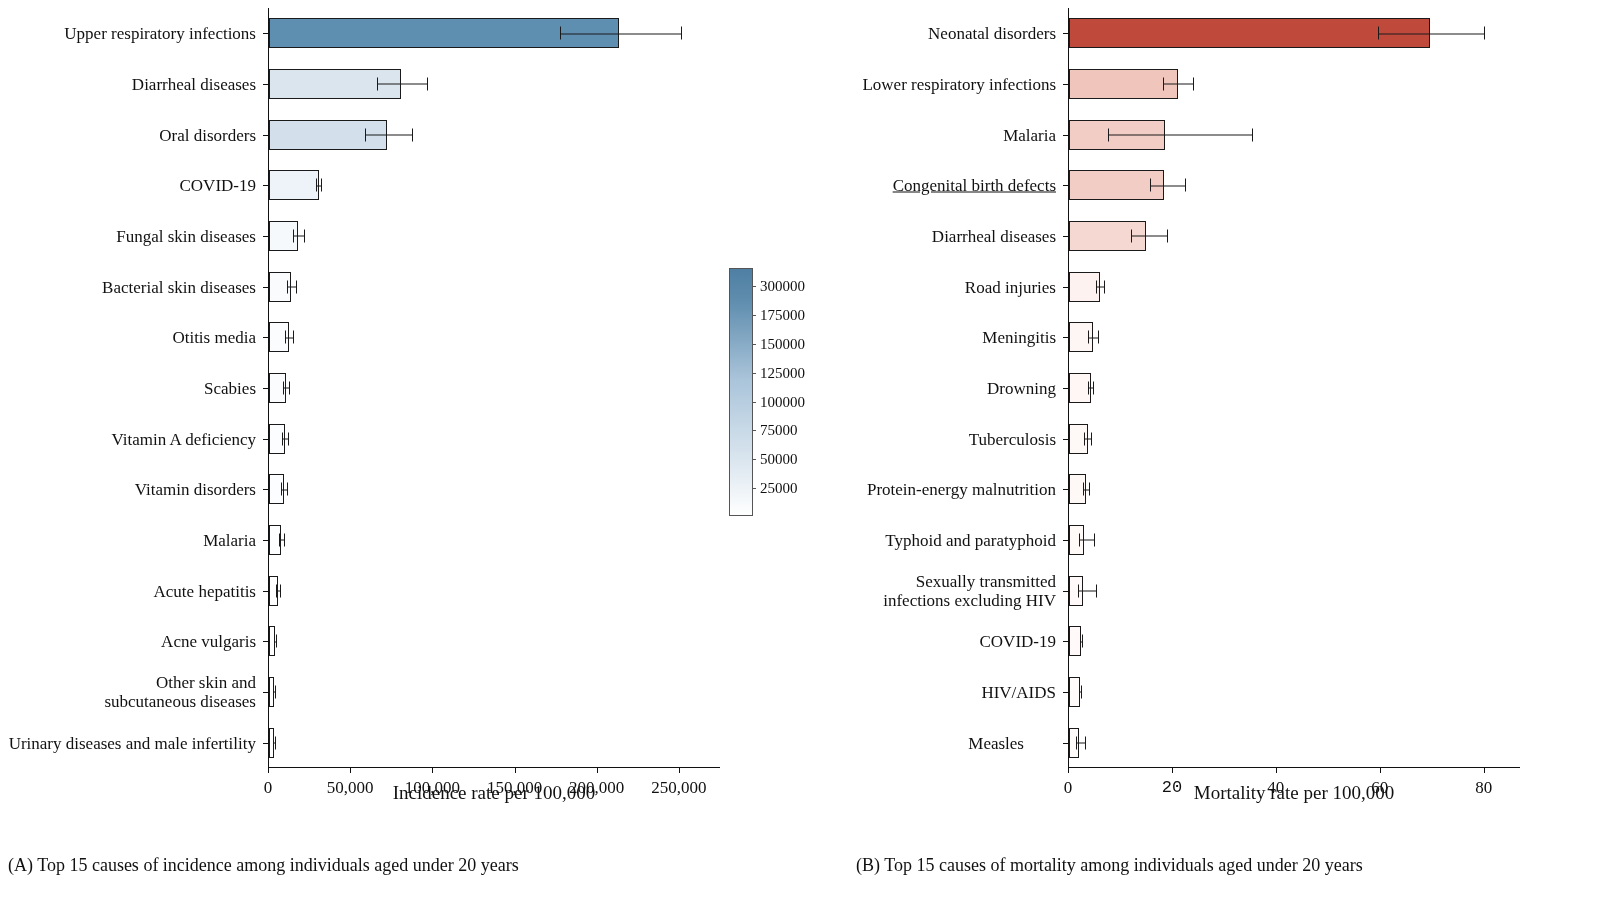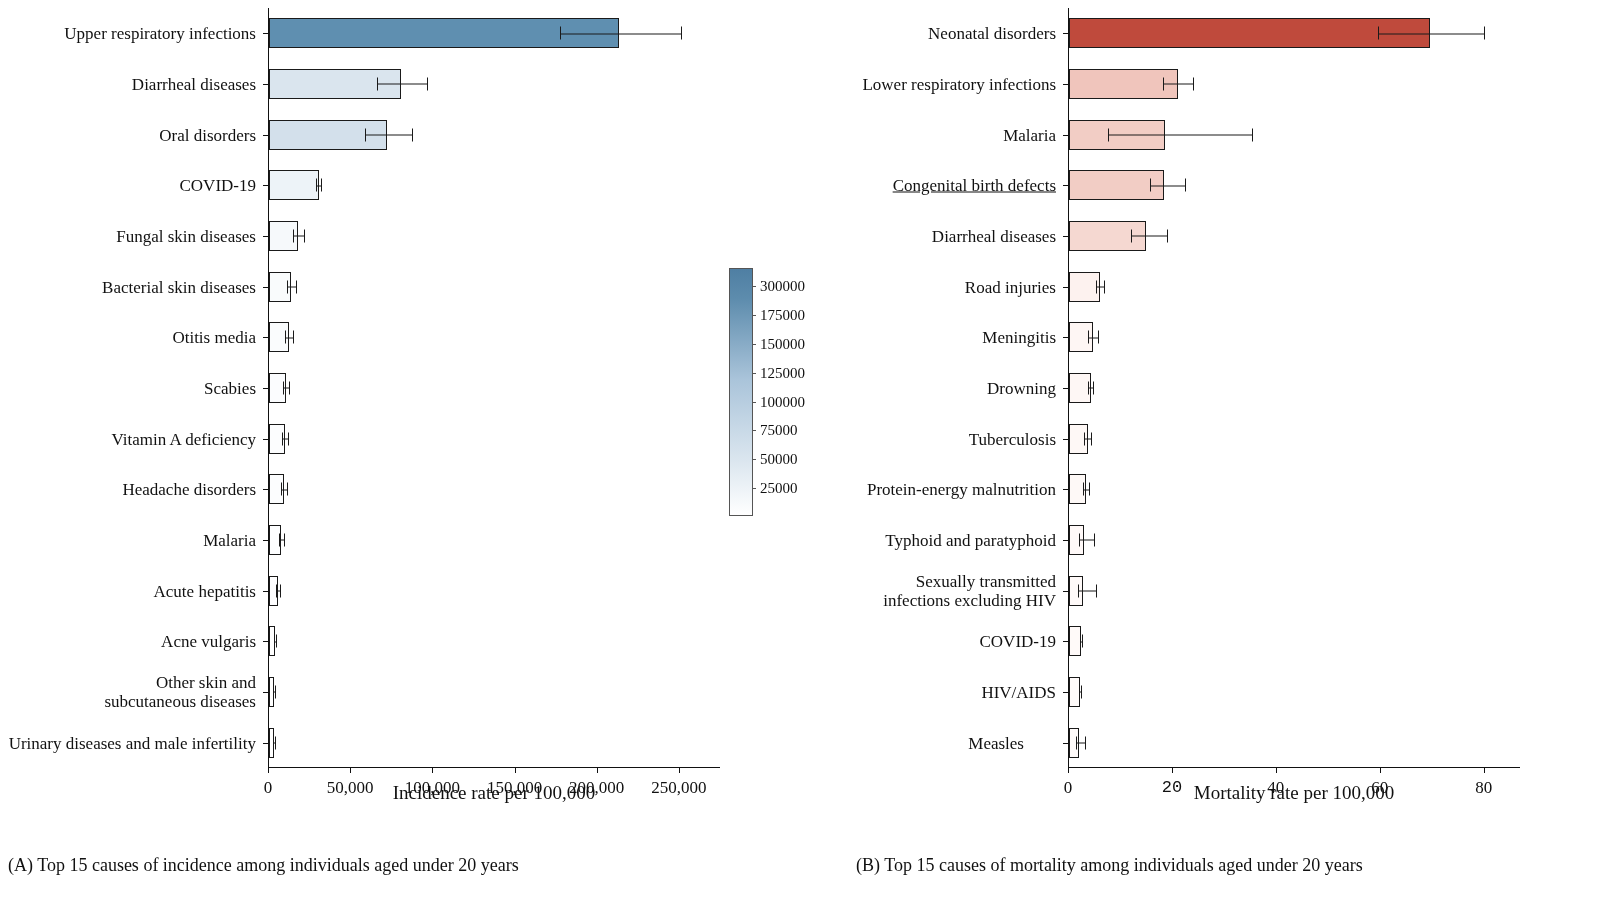--- a/index.html
+++ b/index.html
@@ -220,21 +220,21 @@
         <div class="ytick-label" style="top: 236px; right: 550px; width: 255px;">Fungal skin diseases</div>
         <div class="ytick-mark" style="top: 236px; left: 263px;"></div>
         <div class="ytick-label" style="top: 286.667px; right: 550px; width: 255px;">Bacterial skin diseases</div>
         <div class="ytick-mark" style="top: 286.667px; left: 263px;"></div>
         <div class="ytick-label" style="top: 337.333px; right: 550px; width: 255px;">Otitis media</div>
         <div class="ytick-mark" style="top: 337.333px; left: 263px;"></div>
         <div class="ytick-label" style="top: 388px; right: 550px; width: 255px;">Scabies</div>
         <div class="ytick-mark" style="top: 388px; left: 263px;"></div>
         <div class="ytick-label" style="top: 438.667px; right: 550px; width: 255px;">Vitamin A deficiency</div>
         <div class="ytick-mark" style="top: 438.667px; left: 263px;"></div>
-        <div class="ytick-label" style="top: 489.333px; right: 550px; width: 255px;">Headache disorders</div>
+        <div class="ytick-label" style="top: 489.333px; right: 550px; width: 255px;">Vitamin disorders</div>
         <div class="ytick-mark" style="top: 489.333px; left: 263px;"></div>
         <div class="ytick-label" style="top: 540px; right: 550px; width: 255px;">Malaria</div>
         <div class="ytick-mark" style="top: 540px; left: 263px;"></div>
         <div class="ytick-label" style="top: 590.667px; right: 550px; width: 255px;">Acute hepatitis</div>
         <div class="ytick-mark" style="top: 590.667px; left: 263px;"></div>
         <div class="ytick-label" style="top: 641.333px; right: 550px; width: 255px;">Acne vulgaris</div>
         <div class="ytick-mark" style="top: 641.333px; left: 263px;"></div>
         <div class="ytick-label" style="top: 692px; right: 550px; width: 255px;">Other skin and
 subcutaneous diseases</div>
         <div class="ytick-mark" style="top: 692px; left: 263px;"></div>

